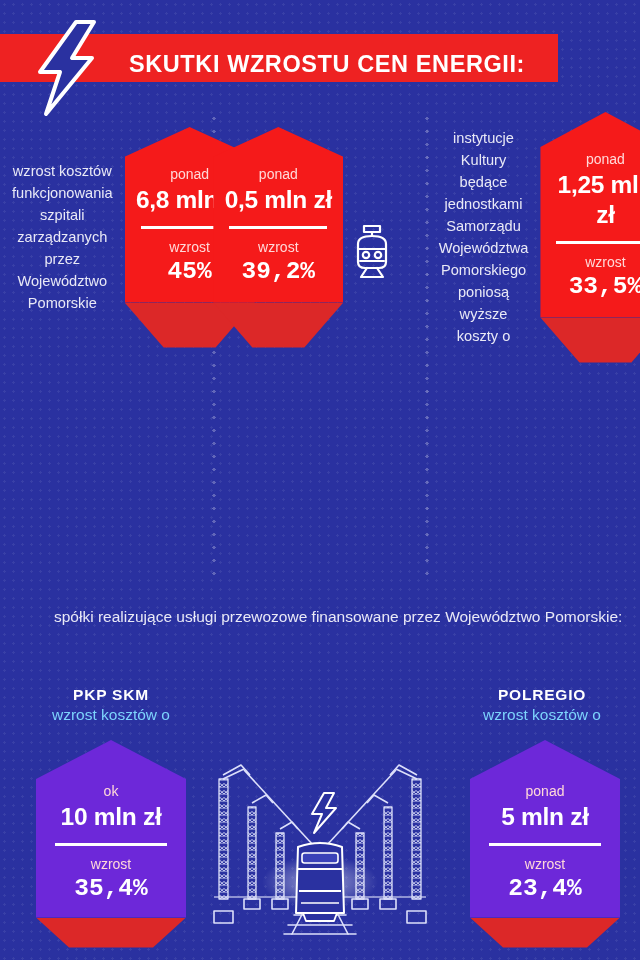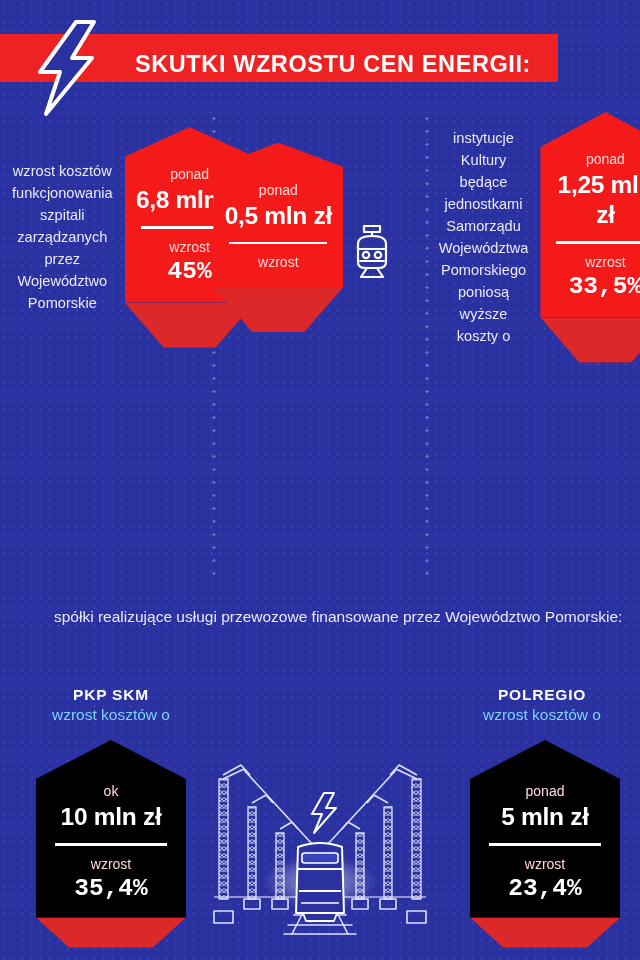--- a/index.html
+++ b/index.html
@@ -18,21 +18,21 @@
     pointer-events: none;
     z-index: 0;
   }
 
   
   #header-bar {
     position: absolute; left: 0; top: 34px; width: 558px; height: 48px;
     background: #EE2222; z-index: 3;
   }
   #header-title {
-    position: absolute; left: 108px; top: 34px; width: 450px; height: 60px;
+    position: absolute; left: 102px; top: 34px; width: 450px; height: 60px;
     display: flex; align-items: center; justify-content: center;
     font-size: 23.5px; font-weight: bold; letter-spacing: 0.6px;
     color: #ffffff; z-index: 5; white-space: nowrap;
   }
   #bolt-header { position: absolute; left: 24px; top: 18px; z-index: 6; }
 
   
   .vsep {
     position: absolute; top: 112px; width: 4px; height: 465px; z-index: 1;
     background-image: radial-gradient(circle, rgba(255,255,255,0.26) 1.6px, transparent 1.7px);
@@ -71,21 +71,21 @@
   #ponadto-title { font-size: 17px; font-weight: bold; color: #ffffff; letter-spacing: 0.2px; }
   #ponadto-body { font-size: 15.5px; line-height: 23px; color: #E9E9F6; margin-top: 5px; margin-left: 18px; }
 
   
   .op-head { position: absolute; text-align: center; z-index: 3; }
   .op-name { font-size: 15.5px; font-weight: bold; letter-spacing: 0.8px; }
   .op-sub { font-size: 15.5px; color: #7dd3fc; margin-top: 2px; }
 
   .arrowbadge { position: absolute; z-index: 3; }
   .arrow-body {
-    position: relative; background: #000000;
+    position: relative; background: #6d28d9;
     clip-path: polygon(0% 22%, 50% 0%, 100% 22%, 100% 100%, 0% 100%);
     padding: 42px 6px 14px; text-align: center;
   }
   .arrow-foot { height: 30px; background: #DC2828;
     clip-path: polygon(0% 0%, 100% 0%, 78% 100%, 22% 100%); }
 
   #train-illu { position: absolute; left: 200px; top: 745px; z-index: 2; }
 </style>
 </head>
 <body>
@@ -123,20 +123,21 @@
     </div>
   </div>
 
   <div class="col">
     <div class="hexbadge">
       <div class="hex-body">
         <div class="b-small">ponad</div>
         <div class="b-big">0,5 mln zł</div>
         <div class="b-rule"></div>
         <div class="b-small">wzrost</div>
+        <div class="b-pct">39,2%</div>
       </div>
       <div class="hex-foot"></div>
     </div>
     <div class="col-icon">
       <svg width="58" height="58" viewBox="0 0 58 58">
         <g fill="none" stroke="#ffffff" stroke-width="2.2" stroke-linejoin="round" stroke-linecap="round">
           <rect x="21" y="5" width="16" height="6"></rect>
           <line x1="29" y1="11" x2="29" y2="15"></line>
           <path d="M15 23 C15 17 20 15 29 15 C38 15 43 17 43 23 V41 C43 45 40 47 36 47 H22 C18 47 15 45 15 41 Z"></path>
           <line x1="15" y1="28" x2="43" y2="28"></line>

